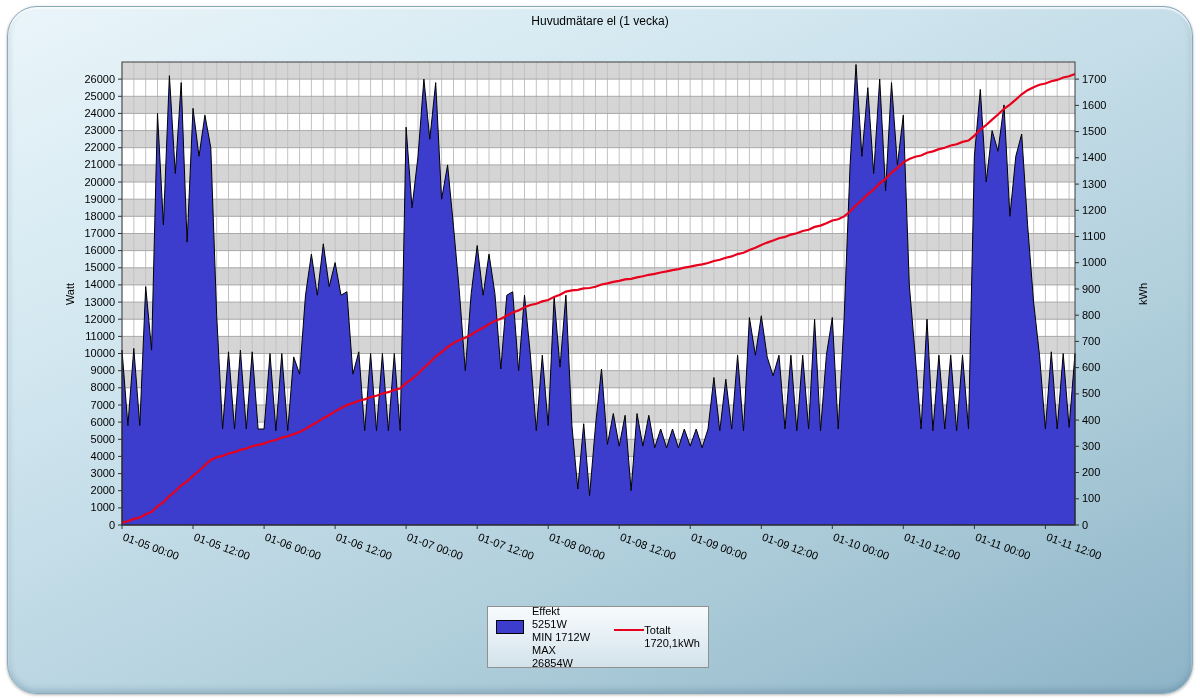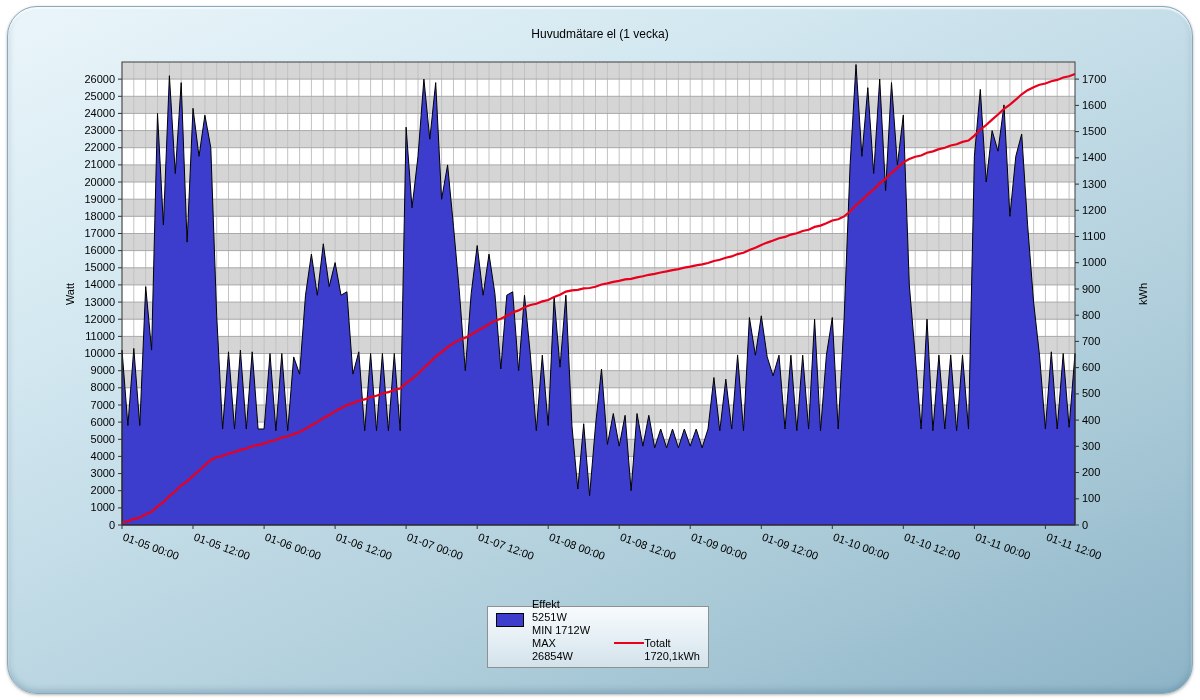--- a/index.html
+++ b/index.html
@@ -2,28 +2,28 @@
 <html><head>
 <meta charset="utf-8">
 <style>
   html,body{margin:0;padding:0;background:#ffffff;}
   .stage{position:relative;width:1200px;height:700px;background:#ffffff;
          font-family:"Liberation Sans",sans-serif;overflow:hidden;}
   .panel{position:absolute;left:7px;top:6px;width:1184px;height:686px;border-radius:30px;
          background:linear-gradient(155deg,#eaf5fa 0%,#d2e7f0 30%,#aecdda 70%,#8db4c7 100%);
          border:1px solid #88a9ba;
          box-shadow:inset 0 2px 2px rgba(255,255,255,.8), inset 0 -3px 6px rgba(40,80,110,.25), 0 1px 3px rgba(0,0,0,.3);}
-  .chart-title{position:absolute;top:27px;left:0;width:100%;text-align:center;
+  .chart-title{position:absolute;top:14px;left:0;width:100%;text-align:center;
                font-size:12px;color:#000;}
   #chart-svg{position:absolute;left:0;top:0;pointer-events:none;}
   .tick{font-size:11px;fill:#000;font-family:"Liberation Sans",sans-serif;}
   .axis-title{font-size:11px;fill:#000;font-family:"Liberation Sans",sans-serif;}
   .legend{position:absolute;left:487px;top:606px;width:222px;height:62px;box-sizing:border-box;
           background:linear-gradient(180deg,#f7fbfd 0%,#e2edf3 60%,#d3e2ea 100%);
-          border:1px solid #909090;display:flex;align-items:flex-end;
+          border:1px solid #909090;display:flex;align-items:center;
           font-size:11px;line-height:13px;color:#000;padding:4px 8px;}
   .leg-left{display:flex;gap:8px;}
   .leg-right{display:flex;margin-left:16px;}
   .swatch{width:26px;height:12px;border:1px solid #000;margin-top:15px;display:inline-block;flex:none;}
   .line-swatch{width:30px;height:2px;margin-top:5px;display:inline-block;flex:none;}
 </style>
 </head>
 <body>
 
 <div class="stage">

